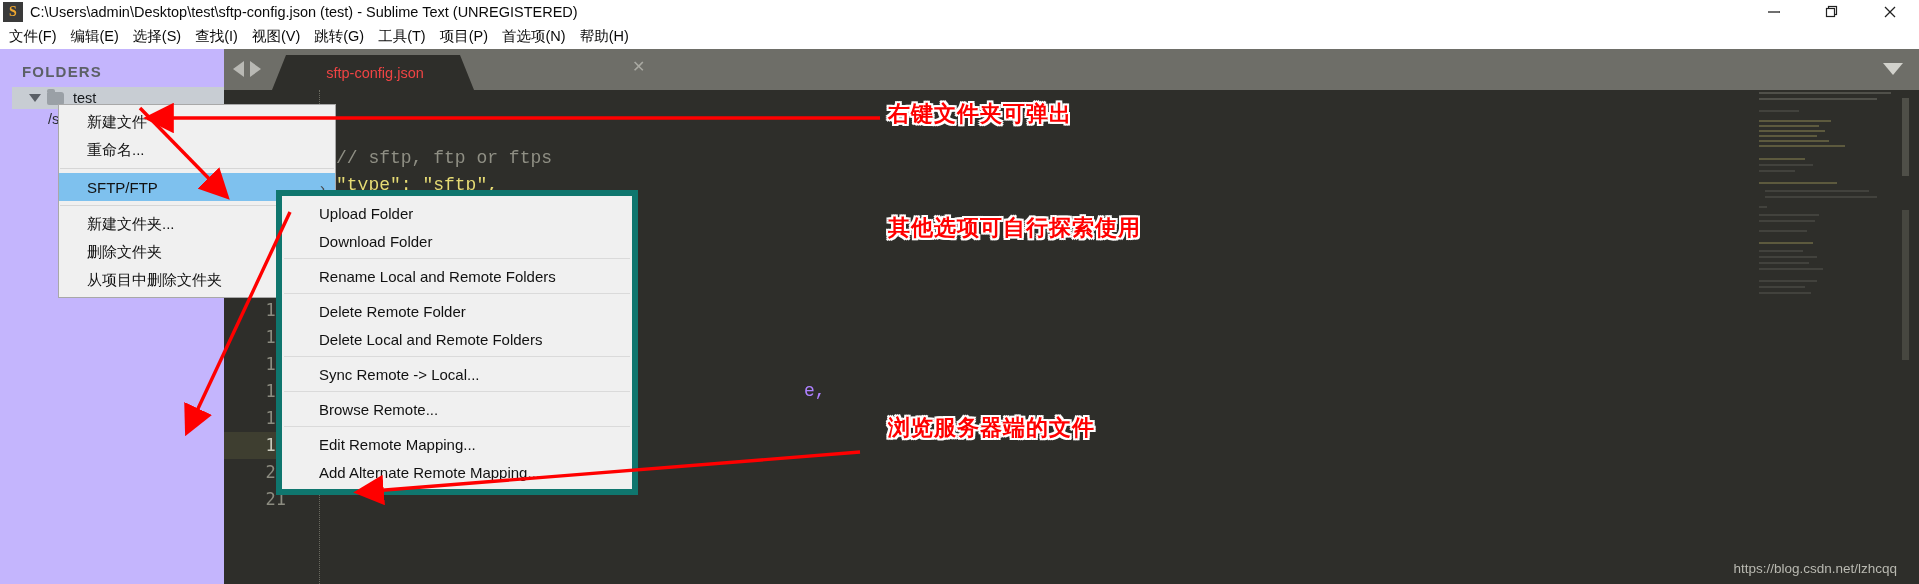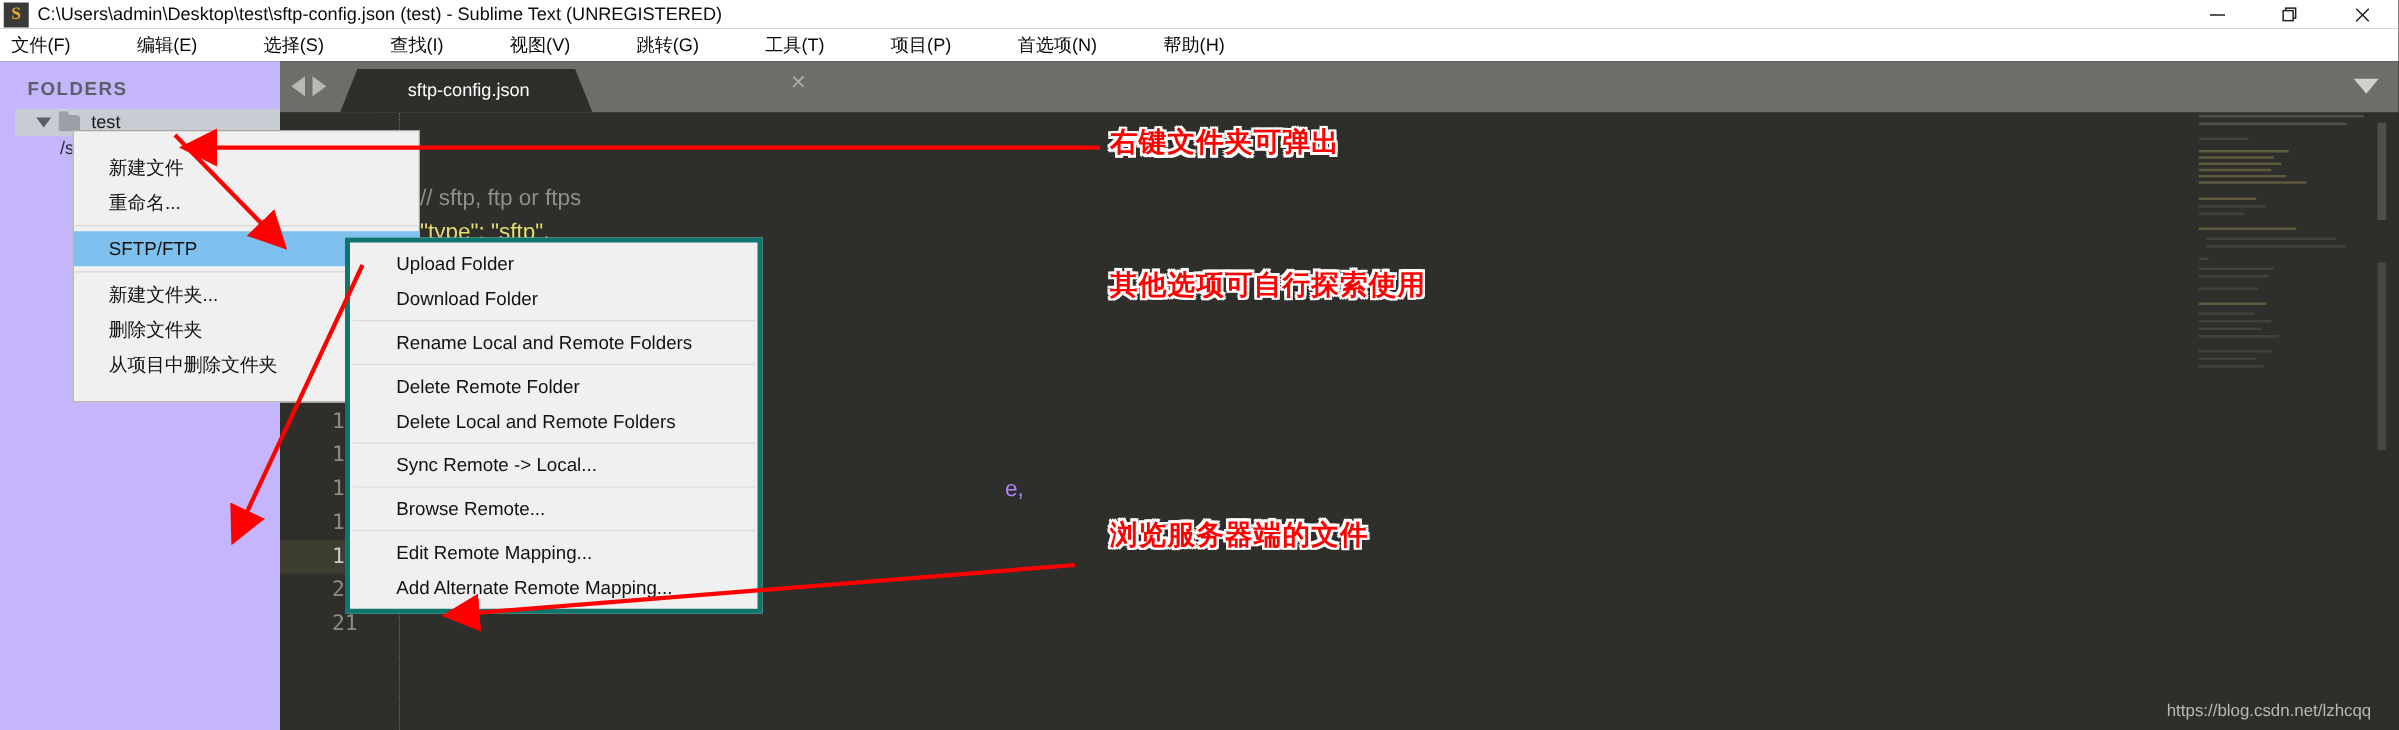--- a/index.html
+++ b/index.html
@@ -44,21 +44,20 @@
     color: #222;
   }
   .win-btn svg { display: block; }
 
   
   .menubar {
     position: absolute; left: 0; top: 23px; width: 1919px; height: 26px;
     background: #ffffff;
     display: flex; align-items: center;
     padding-left: 2px;
-    gap: 39px;
   }
   .menubar-item {
     font-size: 14.5px; color: #0a0a0a;
     padding: 2px 7px;
     white-space: nowrap;
     font-family: "Liberation Sans", sans-serif;
   }
 
   
   .sidebar {
@@ -118,21 +117,21 @@
     border-top: 8px solid transparent; border-bottom: 8px solid transparent;
     border-left: 11px solid #b9b9b4;
   }
   .tab {
     position: absolute; left: 48px; top: 6px; height: 35px; width: 202px;
     background: #2e2e2a;
     clip-path: polygon(14px 0, 188px 0, 202px 35px, 0 35px);
     display: flex; align-items: center; justify-content: center;
   }
   .tab-label {
-    font-size: 14.5px; color: #ffffff; white-space: nowrap;
+    font-size: 14.5px; color: #ef4444; white-space: nowrap;
     margin-left: 4px;
   }
   .tab-close {
     position: absolute; right: 22px; top: 10px;
     font-size: 16px; color: #a9a9a2; line-height: 1;
   }
   .tabstrip-caret {
     position: absolute; right: 16px; top: 14px;
     width: 0; height: 0;
     border-left: 10px solid transparent; border-right: 10px solid transparent;
@@ -154,21 +153,21 @@
     font-family: "DejaVu Sans Mono", monospace;
     font-size: 17px; color: #8c8c80; line-height: 27px;
   }
   .gline.active { background: #3e3e30; color: #c9c9bb; }
   .fold-dots {
     position: absolute; left: 95px; top: 0; width: 1px; height: 494px;
     border-left: 1px dotted #6a6a60;
   }
   .codeline {
     position: absolute; left: 112px;
-    font-family: Liberation Sans, sans-serif;
+    font-family: Liberation Mono, monospace;
     font-size: 18px; line-height: 27px; white-space: pre;
   }
   .c-comment { color: #8f8f84; }
   .c-key { color: #e6db74; }
   .c-bool { color: #ae81ff; }
 
   
   .minimap {
     position: absolute; right: 10px; top: 41px; width: 164px; height: 494px;
   }
@@ -189,42 +188,42 @@
     position: absolute; right: 22px; bottom: 8px;
     font-size: 13.5px; color: #b9b9b1;
     white-space: nowrap;
   }
 
   
   .ctxmenu {
     position: absolute; left: 58px; top: 104px; width: 278px;
     background: #f0f0f0;
     border: 1px solid #a8a8a8;
-    padding: 15px 0;
+    padding: 3px 0;
     z-index: 40;
   }
   .ctxitem {
     height: 28px; display: flex; align-items: center;
     padding-left: 28px; padding-right: 14px;
     font-size: 15px; color: #111;
     position: relative;
     white-space: nowrap;
   }
   .ctxitem.selected { background: #7ec1ee; }
   .ctxsep { height: 1px; background: #d6d6d6; margin: 4px 1px; }
   .submenu-arrow {
     position: absolute; right: 10px; top: 50%; transform: translateY(-50%);
     font-size: 15px; color: #444;
   }
 
   
   .submenu {
-    position: absolute; left: 276px; top: 190px; width: 334px;
+    position: absolute; left: 276px; top: 190px; width: 362px;
     background: #f0f0f0;
-    border: 4px solid #0f766e;
+    border: 6px solid #0f766e;
     padding: 3px 0;
     z-index: 50;
   }
   .subitem {
     height: 28px; display: flex; align-items: center;
     padding-left: 37px; padding-right: 14px;
     font-size: 15px; color: #111;
     white-space: nowrap;
   }
   .subsep { height: 1px; background: #dadada; margin: 3px 2px; }

